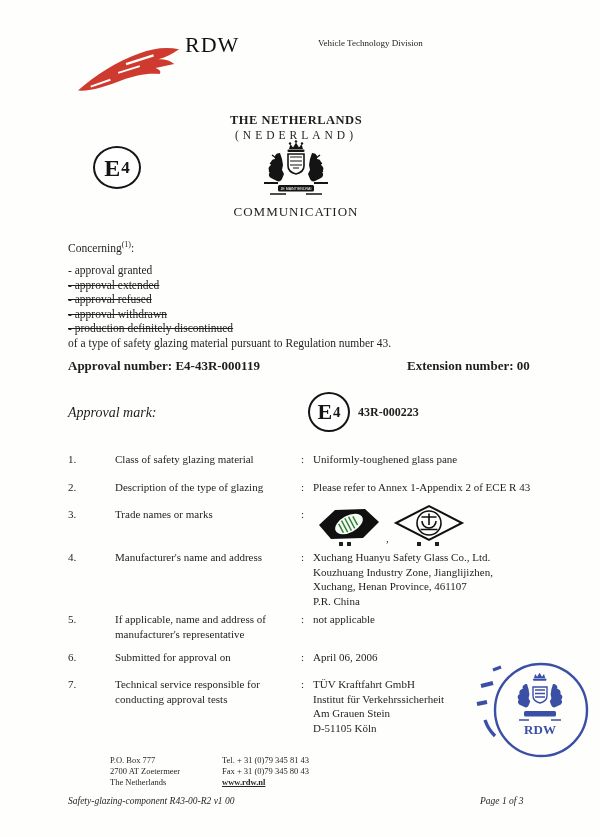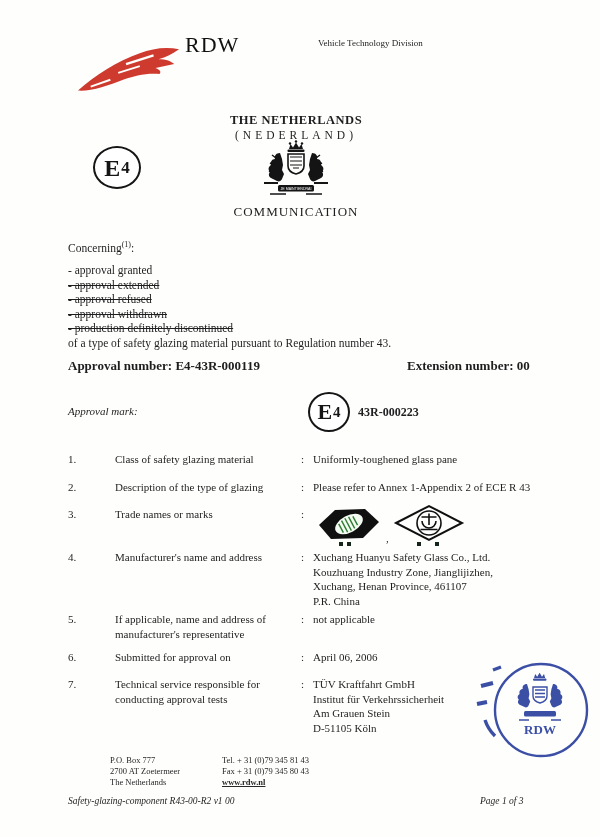--- a/index.html
+++ b/index.html
@@ -31,21 +31,21 @@
   .e-badge.mark .big { font-size:22px; }
   .e-badge.mark .small { font-size:15px; }
 
   
   .concern-head { font-size:11.5px; }
   .concern-list { font-size:11.5px; line-height:14.5px; margin-top:5px; }
   .struck { text-decoration:line-through; text-decoration-thickness:1.2px; }
   .concern-foot { font-size:11.5px; margin-top:7px; }
 
   .approval-line { font-size:13px; font-weight:bold; }
-  .mark-label { font-size:11px; font-style:italic; }
+  .mark-label { font-size:14px; font-style:italic; }
   .mark-code { font-size:12px; font-weight:bold; }
 
   
   .row { position:absolute; display:flex; font-size:11px; line-height:14.5px; }
   .row .num { width:47px; flex:none; }
   .row .label { width:186px; flex:none; }
   .row .colon { width:12px; flex:none; }
   .row .value { flex:none; max-width:260px; }
 
   

